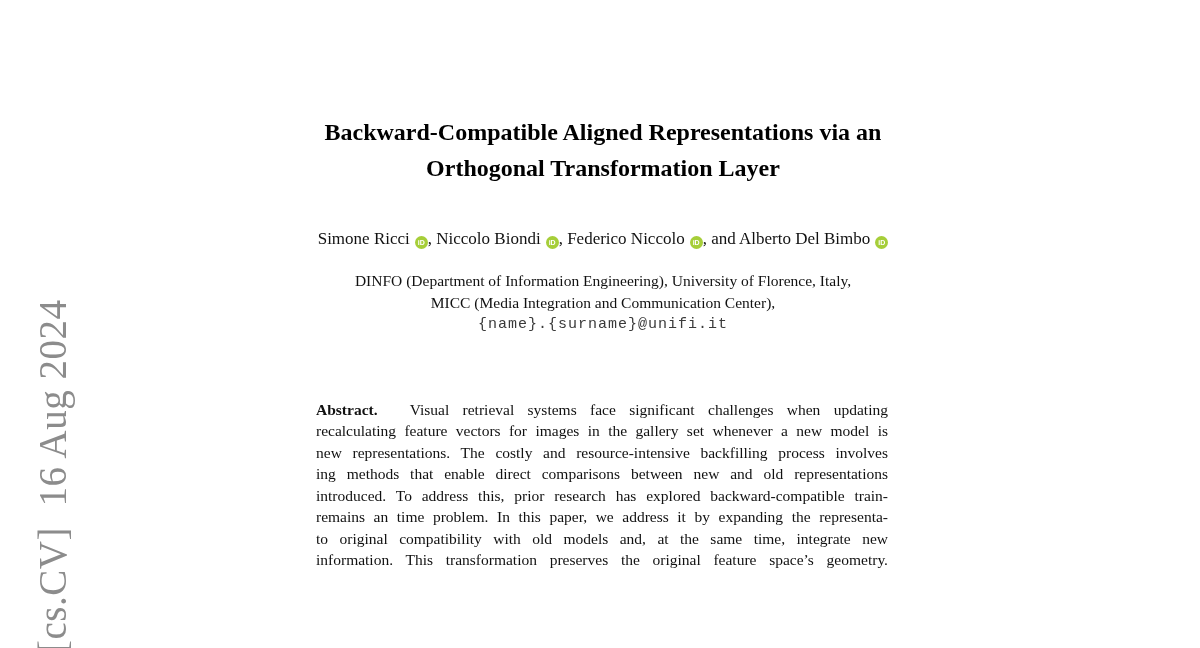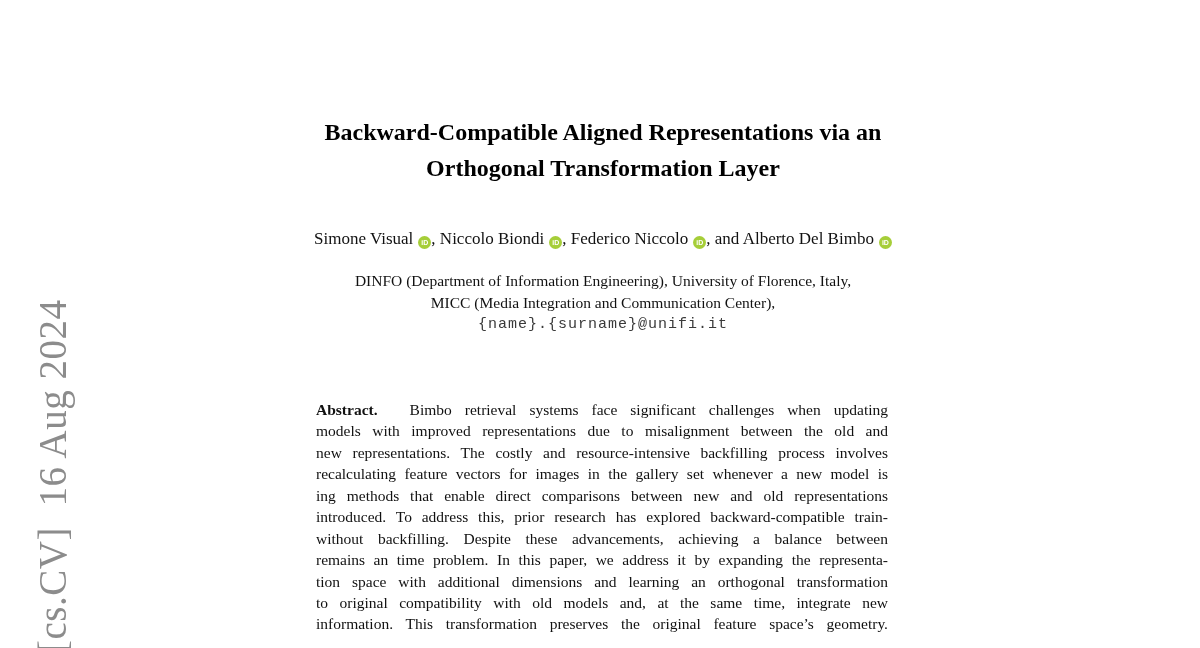--- a/index.html
+++ b/index.html
@@ -99,42 +99,39 @@
 </head>
 <body>
 
 <div class="arxiv-stamp">[cs.CV]  16 Aug 2024</div>
 
 <div class="centered-band title">
   <div>Backward-Compatible Aligned Representations via an</div>
   <div>Orthogonal Transformation Layer</div>
 </div>
 
-<div class="centered-band authors"><span>Simone Visual</span><span class="orcid">
+<div class="centered-band authors"><span>Simone Ricci</span><span class="orcid">
       <span class="orcid-id">iD</span>
     </span><span class="sep">, </span><span>Niccolo Biondi</span><span class="orcid">
       <span class="orcid-id">iD</span>
     </span><span class="sep">, </span><span>Federico Niccolo</span><span class="orcid">
       <span class="orcid-id">iD</span>
     </span><span class="sep">, and </span><span>Alberto Del Bimbo</span><span class="orcid">
       <span class="orcid-id">iD</span>
     </span></div>
 
 <div class="centered-band affil">
   <div>DINFO (Department of Information Engineering), University of Florence, Italy,</div>
   <div>MICC (Media Integration and Communication Center),</div>
 </div>
 
 <div class="centered-band email">{name}.{surname}@unifi.it</div>
 
 <div class="abstract">
-  <div class="abs-line"><span class="abs-label">Abstract.</span> <span>Bimbo retrieval systems face significant challenges when updating</span></div>
-  <div class="abs-line">models with improved representations due to misalignment between the old and</div>
+  <div class="abs-line"><span class="abs-label">Abstract.</span> <span>Visual retrieval systems face significant challenges when updating</span></div>
+  <div class="abs-line">recalculating feature vectors for images in the gallery set whenever a new model is</div>
   <div class="abs-line">new representations. The costly and resource-intensive backfilling process involves</div>
-  <div class="abs-line">recalculating feature vectors for images in the gallery set whenever a new model is</div>
   <div class="abs-line">ing methods that enable direct comparisons between new and old representations</div>
   <div class="abs-line">introduced. To address this, prior research has explored backward-compatible train-</div>
-  <div class="abs-line">without backfilling. Despite these advancements, achieving a balance between</div>
   <div class="abs-line">remains an time problem. In this paper, we address it by expanding the representa-</div>
-  <div class="abs-line">tion space with additional dimensions and learning an orthogonal transformation</div>
   <div class="abs-line">to original compatibility with old models and, at the same time, integrate new</div>
   <div class="abs-line">information. This transformation preserves the original feature space’s geometry.</div>
 </div>
 
 </body></html>

